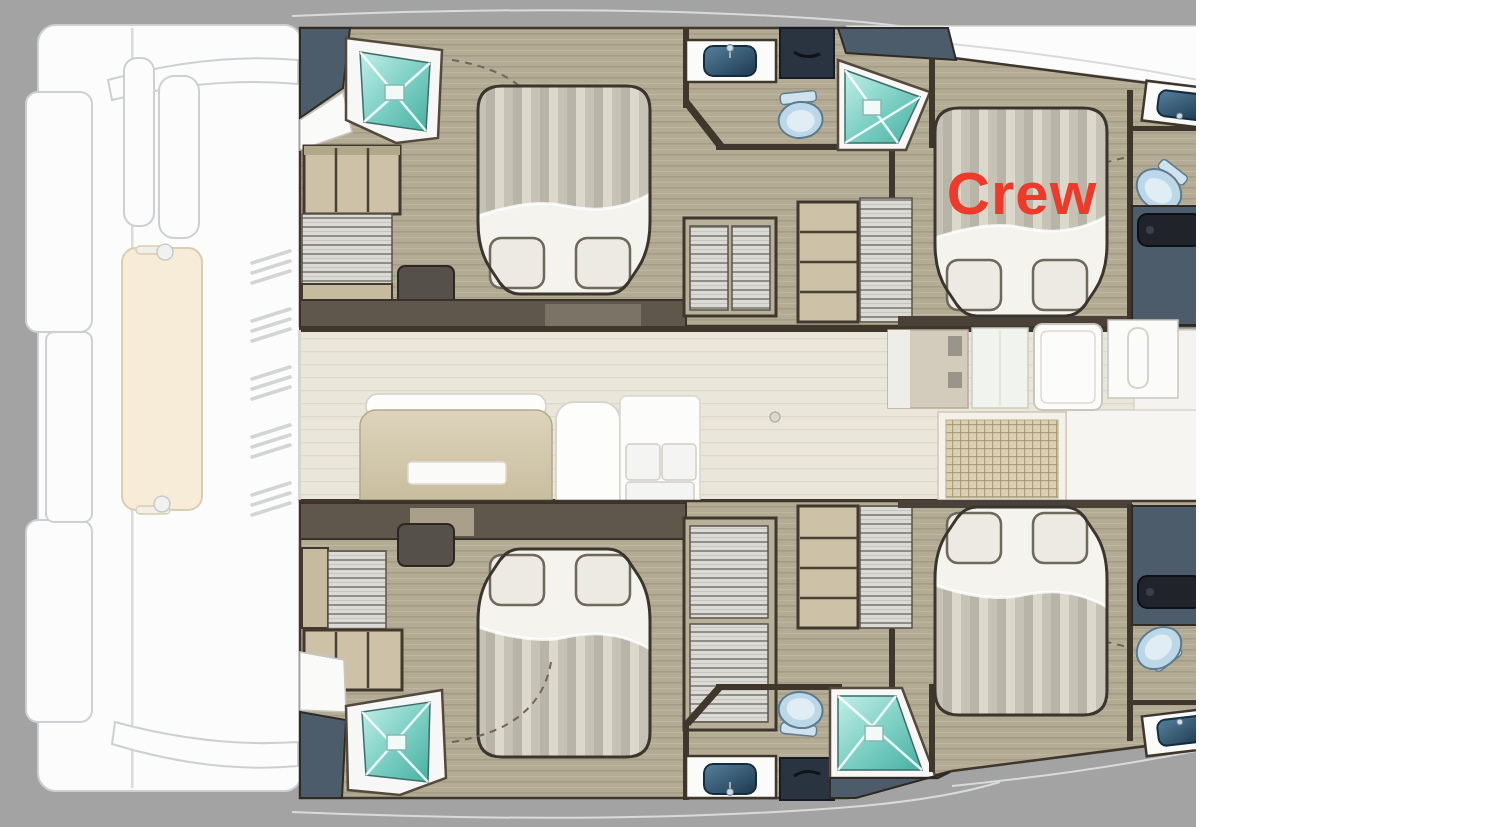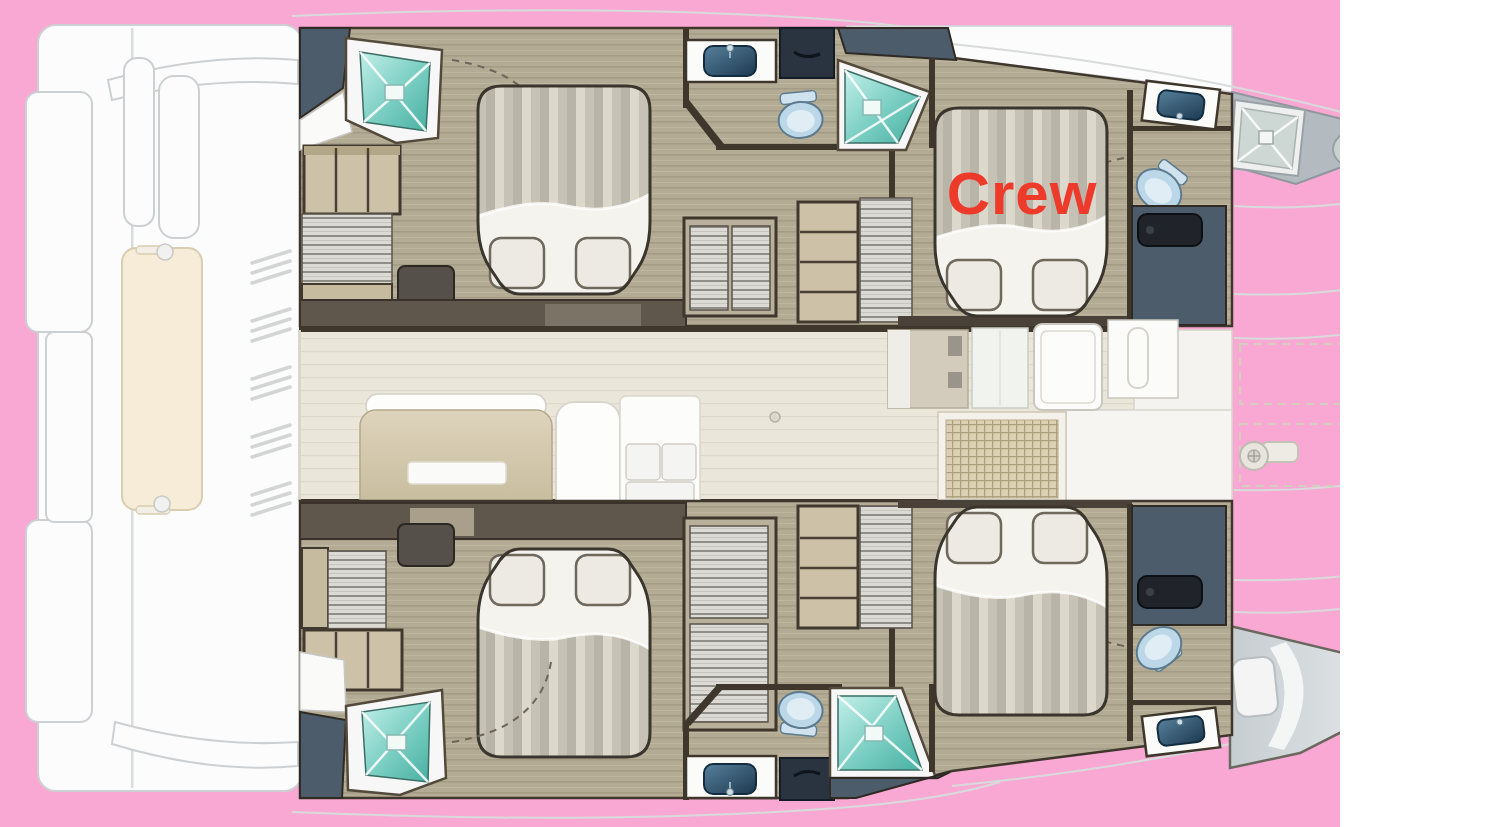--- a/index.html
+++ b/index.html
@@ -1,16 +1,16 @@
 <!DOCTYPE html>
 <html><head>
 <meta charset="utf-8">
 <style>
   html,body{margin:0;padding:0;background:#ffffff;}
-  .stage{position:relative;width:1340px;height:827px;background:#f9a8d4;overflow:hidden;
+  .stage{position:relative;width:1196px;height:827px;background:#a3a3a3;overflow:hidden;
          font-family:"Liberation Sans", sans-serif;}
   svg{position:absolute;left:0;top:0;}
   
   .wall{fill:#3f362c;}
   .slate{fill:#4c5c6b;stroke:#2f2a23;stroke-width:2;}
   .tan{fill:#cdc2a7;stroke:#42392e;stroke-width:3;}
   .tanlite{fill:#c6bb9f;stroke:#42392e;stroke-width:2;}
   .counter{fill:#fbfbfa;stroke:#3f362c;stroke-width:2.5;}
   .basin{fill:url(#sinkG);stroke:#132c3f;stroke-width:2;}
   .toilet{fill:#bcd8e8;stroke:#5d7b8e;stroke-width:2;}

